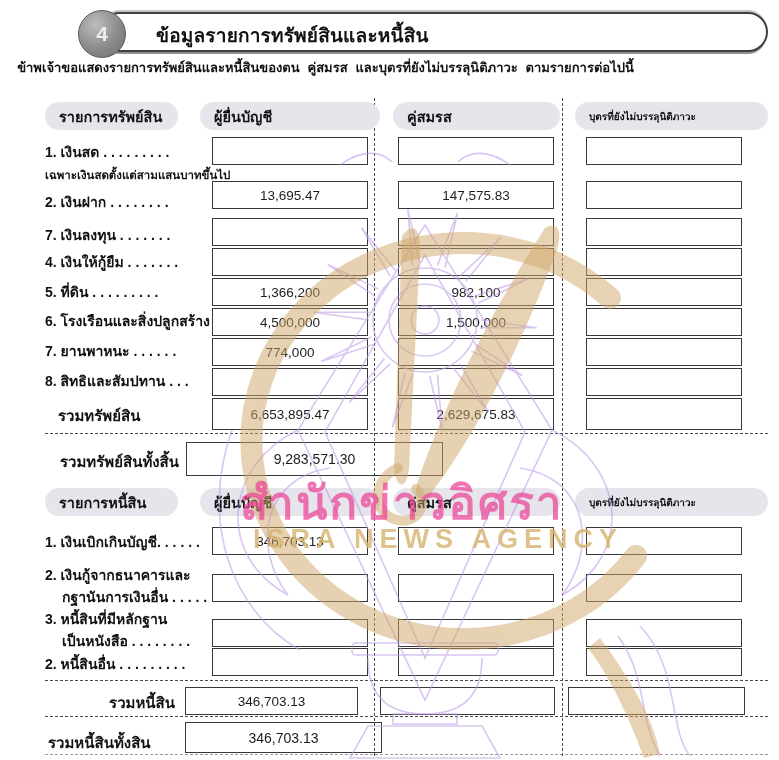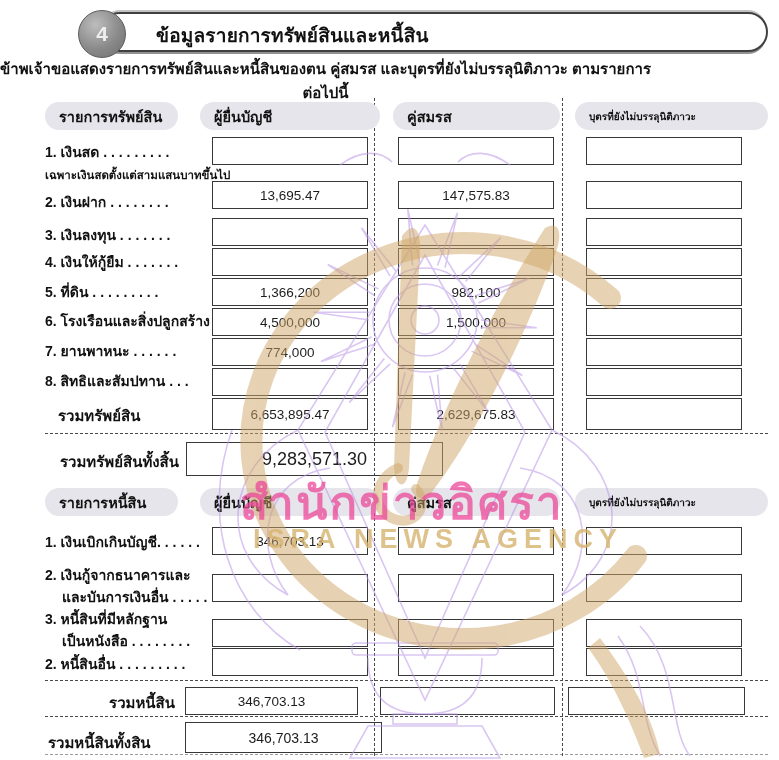--- a/index.html
+++ b/index.html
@@ -17,21 +17,21 @@
   }
   .titlebar .ttl{margin-left:54px;font-size:19px;font-weight:700;letter-spacing:.2px;}
   .numbadge{
     position:absolute;left:78px;top:10px;width:46px;height:46px;border-radius:50%;
     background:radial-gradient(circle at 36% 30%, #bdbdbd, #8a8a8a 55%, #6e6e6e 100%);
     border:1px solid #5c5c5c;display:flex;align-items:center;justify-content:center;
     color:#efefef;font-size:21px;font-weight:700;z-index:3;
   }
   .subtitle{
     position:absolute;left:0;top:57px;width:651px;text-align:center;
-    font-size:15px;font-weight:700;z-index:1;
+    font-size:13px;font-weight:700;z-index:1;font-family:Liberation Mono, monospace;
   }
   
   .pill{
     position:absolute;height:28px;background:#e6e5ec;border-radius:14px;
     display:flex;align-items:center;box-sizing:border-box;padding:0 14px;
     font-size:14.5px;font-weight:700;white-space:nowrap;z-index:1;
   }
   .pa{top:102px}.pl{top:488px}
   .p-item{left:45px;width:133px}
   .p-dec{left:200px;width:180px}
@@ -59,21 +59,21 @@
     display:flex;align-items:center;justify-content:center;
     font-size:13.5px;color:#1c1c1c;z-index:1;box-sizing:border-box;
   }
   .cd{left:212px;width:156px}.cs{left:398px;width:156px}.cc{left:586px;width:156px}
   .ra0{top:137px}.ra1{top:181px}.ra2{top:218px}.ra3{top:248px}.ra4{top:278px}
   .ra5{top:308px}.ra6{top:338px}.ra7{top:368px}
   .rat{top:398px;height:32px}
   .rl0{top:527px}.rl1{top:574px}.rl2{top:619px}.rl3{top:648px}
   .rlt{top:687px}
   .cdt{left:185px;width:173px}.cst{left:380px;width:175px}.cct{left:568px;width:177px}
-  .gab{left:186px;top:442px;width:257px;height:34px;font-size:18px}
+  .gab{left:186px;top:442px;width:257px;height:34px;font-size:14px}
   .glb{left:185px;top:722px;width:197px;height:31px;font-size:14px}
   
   .wm{position:absolute;left:0;top:0;width:779px;height:760px;pointer-events:none;z-index:5;}
   .wm-th{position:absolute;left:240px;top:466px;font-size:46px;font-weight:800;
          letter-spacing:2px;opacity:.75;white-space:nowrap;z-index:6;pointer-events:none;}
   .wm-en{position:absolute;left:253px;top:524px;font-size:27px;font-weight:800;
          letter-spacing:6px;opacity:.8;white-space:nowrap;z-index:6;pointer-events:none;}
 </style>
 </head>
 <body>
@@ -100,21 +100,21 @@
 <span class="note">เฉพาะเงินสดตั้งแต่สามแสนบาทขึ้นไป</span>
 <div class="box cd ra0"></div>
 <div class="box cs ra0"></div>
 <div class="box cc ra0"></div>
 
 <span class="lbl la1">2. เงินฝาก  . . . . . . . .</span>
 <div class="box cd ra1">13,695.47</div>
 <div class="box cs ra1">147,575.83</div>
 <div class="box cc ra1"></div>
 
-<span class="lbl la2">3.  เงินลงทุน  . . . . . . .</span>
+<span class="lbl la2">7.  เงินลงทุน  . . . . . . .</span>
 <div class="box cd ra2"></div>
 <div class="box cs ra2"></div>
 <div class="box cc ra2"></div>
 
 <span class="lbl la3">4.  เงินให้กู้ยืม  . . . . . . .</span>
 <div class="box cd ra3"></div>
 <div class="box cs ra3"></div>
 <div class="box cc ra3"></div>
 
 <span class="lbl la4">5.  ที่ดิน  . . . . . . . . .</span>
@@ -149,21 +149,21 @@
 <div class="pill pl p-dec">ผู้ยื่นบัญชี</div>
 <div class="pill pl p-spo">คู่สมรส</div>
 <div class="pill pl p-chi">บุตรที่ยังไม่บรรลุนิติภาวะ</div>
 
 <span class="lbl ll0">1. เงินเบิกเกินบัญชี. . . . . .</span>
 <div class="box cd rl0">346,703.13</div>
 <div class="box cs rl0"></div>
 <div class="box cc rl0"></div>
 
 <span class="lbl ll1a">2. เงินกู้จากธนาคารและ</span>
-<span class="lbl ll1b">และบันการเงินอื่น  . . . . .</span>
+<span class="lbl ll1b">กฐานันการเงินอื่น  . . . . .</span>
 <div class="box cd rl1"></div>
 <div class="box cs rl1"></div>
 <div class="box cc rl1"></div>
 
 <span class="lbl ll2a">3.  หนี้สินที่มีหลักฐาน</span>
 <span class="lbl ll2b">เป็นหนังสือ  . . . . . . . .</span>
 <div class="box cd rl2"></div>
 <div class="box cs rl2"></div>
 <div class="box cc rl2"></div>
 

